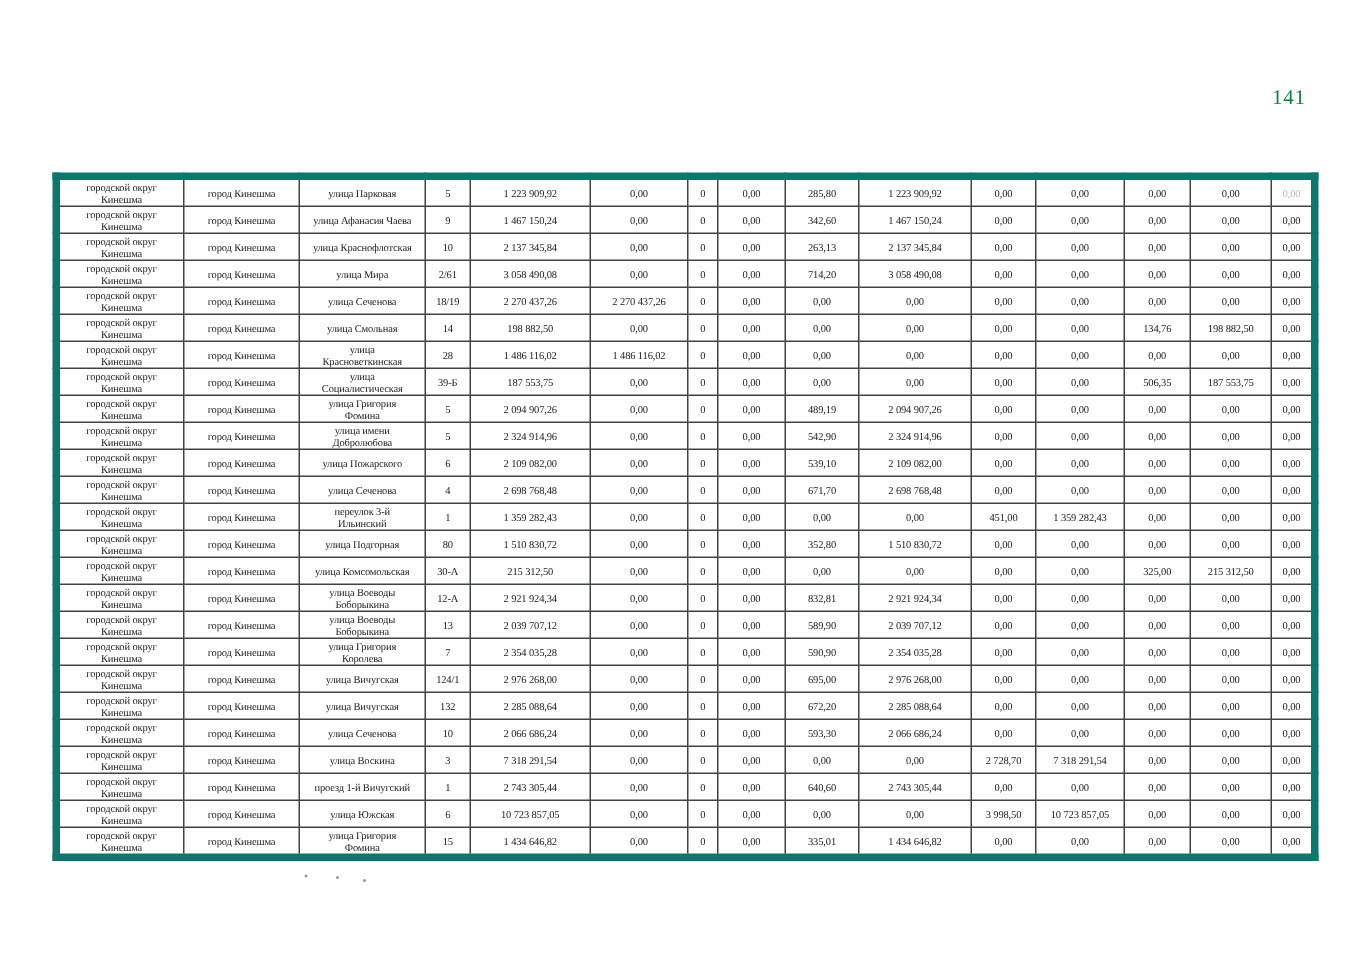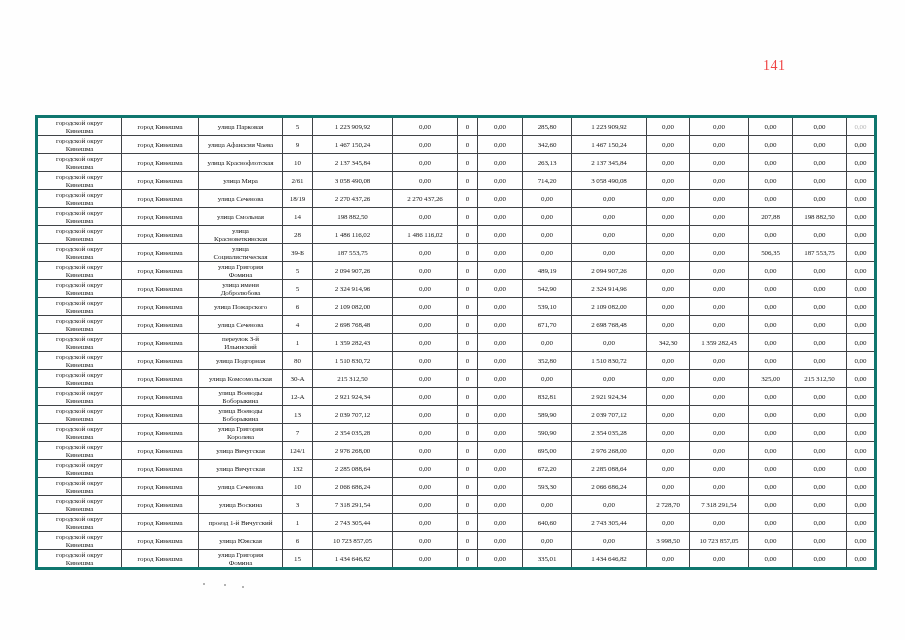--- a/index.html
+++ b/index.html
@@ -6,32 +6,32 @@
   body{
     width:905px;height:640px;
     background:#ffffff;
     font-family:"Liberation Serif", serif;
     position:relative;
     overflow:hidden;
   }
   .sheet{position:absolute;inset:0;background:#fefefe;}
   .page-number{
     position:absolute;
-    left:763px;top:58px;
+    left:848px;top:58px;
     font-size:14px;
-    color:#ef4444;
+    color:#15803d;
     letter-spacing:0.5px;
   }
   table.reg{
     position:absolute;
     left:35px;top:115px;
     width:839px;
     border-collapse:collapse;
     table-layout:fixed;
-    border:3px solid #0f766e;
+    border:5px solid #0f766e;
   }
   table.reg td{
     border:1px solid #404346;
     font-size:7px;
     line-height:8px;
     color:#1c1c1c;
     text-align:center;
     vertical-align:middle;
     padding:0 1px;
     height:17px;
@@ -177,21 +177,21 @@
           <td class="txt">улица Смольная</td>
           <td>14</td>
           <td>198 882,50</td>
           <td>0,00</td>
           <td>0</td>
           <td>0,00</td>
           <td>0,00</td>
           <td>0,00</td>
           <td>0,00</td>
           <td>0,00</td>
-          <td>207,88</td>
+          <td>134,76</td>
           <td>198 882,50</td>
           <td>0,00</td>
         </tr>
         <tr>
           <td class="txt">городской округ
 Кинешма</td>
           <td class="txt">город Кинешма</td>
           <td class="txt">улица
 Красноветкинская</td>
           <td>28</td>
@@ -306,21 +306,21 @@
           <td class="txt">город Кинешма</td>
           <td class="txt">переулок 3-й
 Ильинский</td>
           <td>1</td>
           <td>1 359 282,43</td>
           <td>0,00</td>
           <td>0</td>
           <td>0,00</td>
           <td>0,00</td>
           <td>0,00</td>
-          <td>342,30</td>
+          <td>451,00</td>
           <td>1 359 282,43</td>
           <td>0,00</td>
           <td>0,00</td>
           <td>0,00</td>
         </tr>
         <tr>
           <td class="txt">городской округ
 Кинешма</td>
           <td class="txt">город Кинешма</td>
           <td class="txt">улица Подгорная</td>

